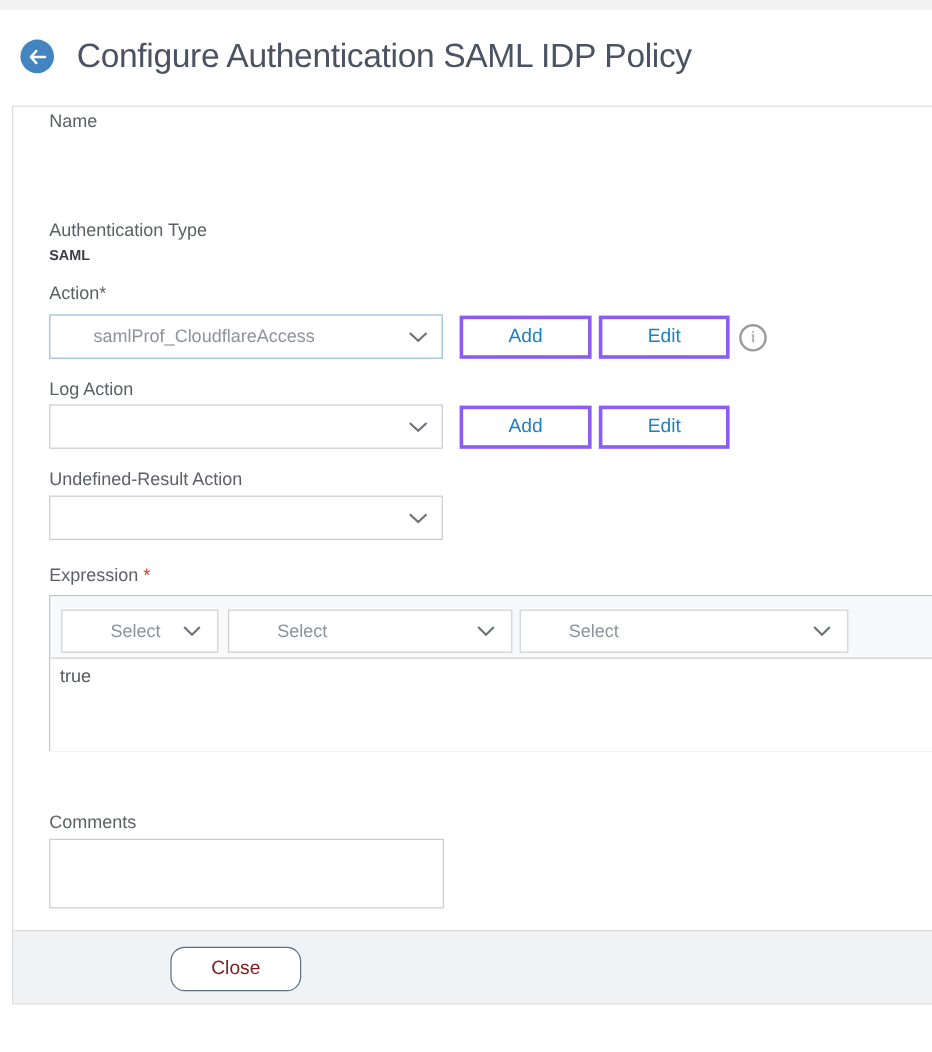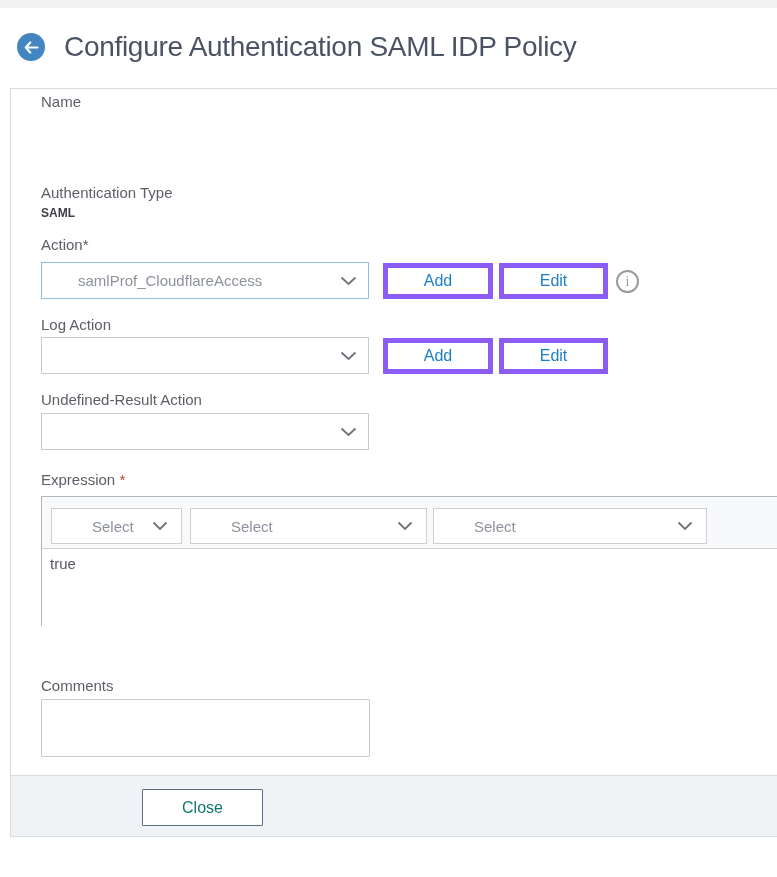--- a/index.html
+++ b/index.html
@@ -39,21 +39,21 @@
   .select{
     position:absolute;left:30px;width:328px;height:37px;box-sizing:border-box;
     background:#fff;border:1px solid #c9cacd;cursor:pointer;
     display:flex;align-items:center;padding-left:24px;font-size:15px;color:#8d929b;
   }
   .select.focus-blue{border:1px solid #93bcdb;padding-left:36px;}
   .select .chev{position:absolute;right:11px;top:50%;transform:translateY(-50%);display:flex;}
 
   .btn-outline{
     position:absolute;height:36px;box-sizing:border-box;background:#fff;
-    border:5px solid #8b5cf6;color:#1e80c4;font-size:16px;
+    border:3px solid #8b5cf6;color:#1e80c4;font-size:16px;
     display:flex;align-items:center;justify-content:center;cursor:pointer;
   }
   .info-icon{
     position:absolute;left:605px;width:23px;height:23px;border:2px solid #9b9b9b;border-radius:50%;
     color:#9b9b9b;display:flex;align-items:center;justify-content:center;
     font-family:"Liberation Serif",serif;font-size:14px;cursor:pointer;box-sizing:border-box;
   }
 
   
   .expr-box{
@@ -84,22 +84,22 @@
   .footer{
     position:absolute;left:0;bottom:0;width:100%;height:61px;box-sizing:border-box;
     background:#eff3f6;border-top:1px solid #d9dadb;
   }
   .btn-primary{
     position:absolute;left:12px;top:13px;width:105px;height:37px;
     background:#0e7ac1;color:#ffffff;font-size:16px;border:none;border-radius:2px;
     display:flex;align-items:center;justify-content:center;cursor:pointer;
   }
   .btn-close{
-    position:absolute;left:131px;top:13px;width:121px;height:37px;box-sizing:border-box;
-    background:#ffffff;color:#0f766e;font-size:16px;border:1px solid #5c6e83;border-radius:1px;
+    position:absolute;left:131px;top:13px;width:109px;height:37px;box-sizing:border-box;
+    background:#ffffff;color:#7f1d1d;font-size:16px;border:1px solid #5c6e83;border-radius:12px;
     display:flex;align-items:center;justify-content:center;cursor:pointer;
   }
 </style>
 </head>
 <body>
 
 <div class="top-strip"></div>
 
 <div class="back-btn">
   <span style="display:flex;">

